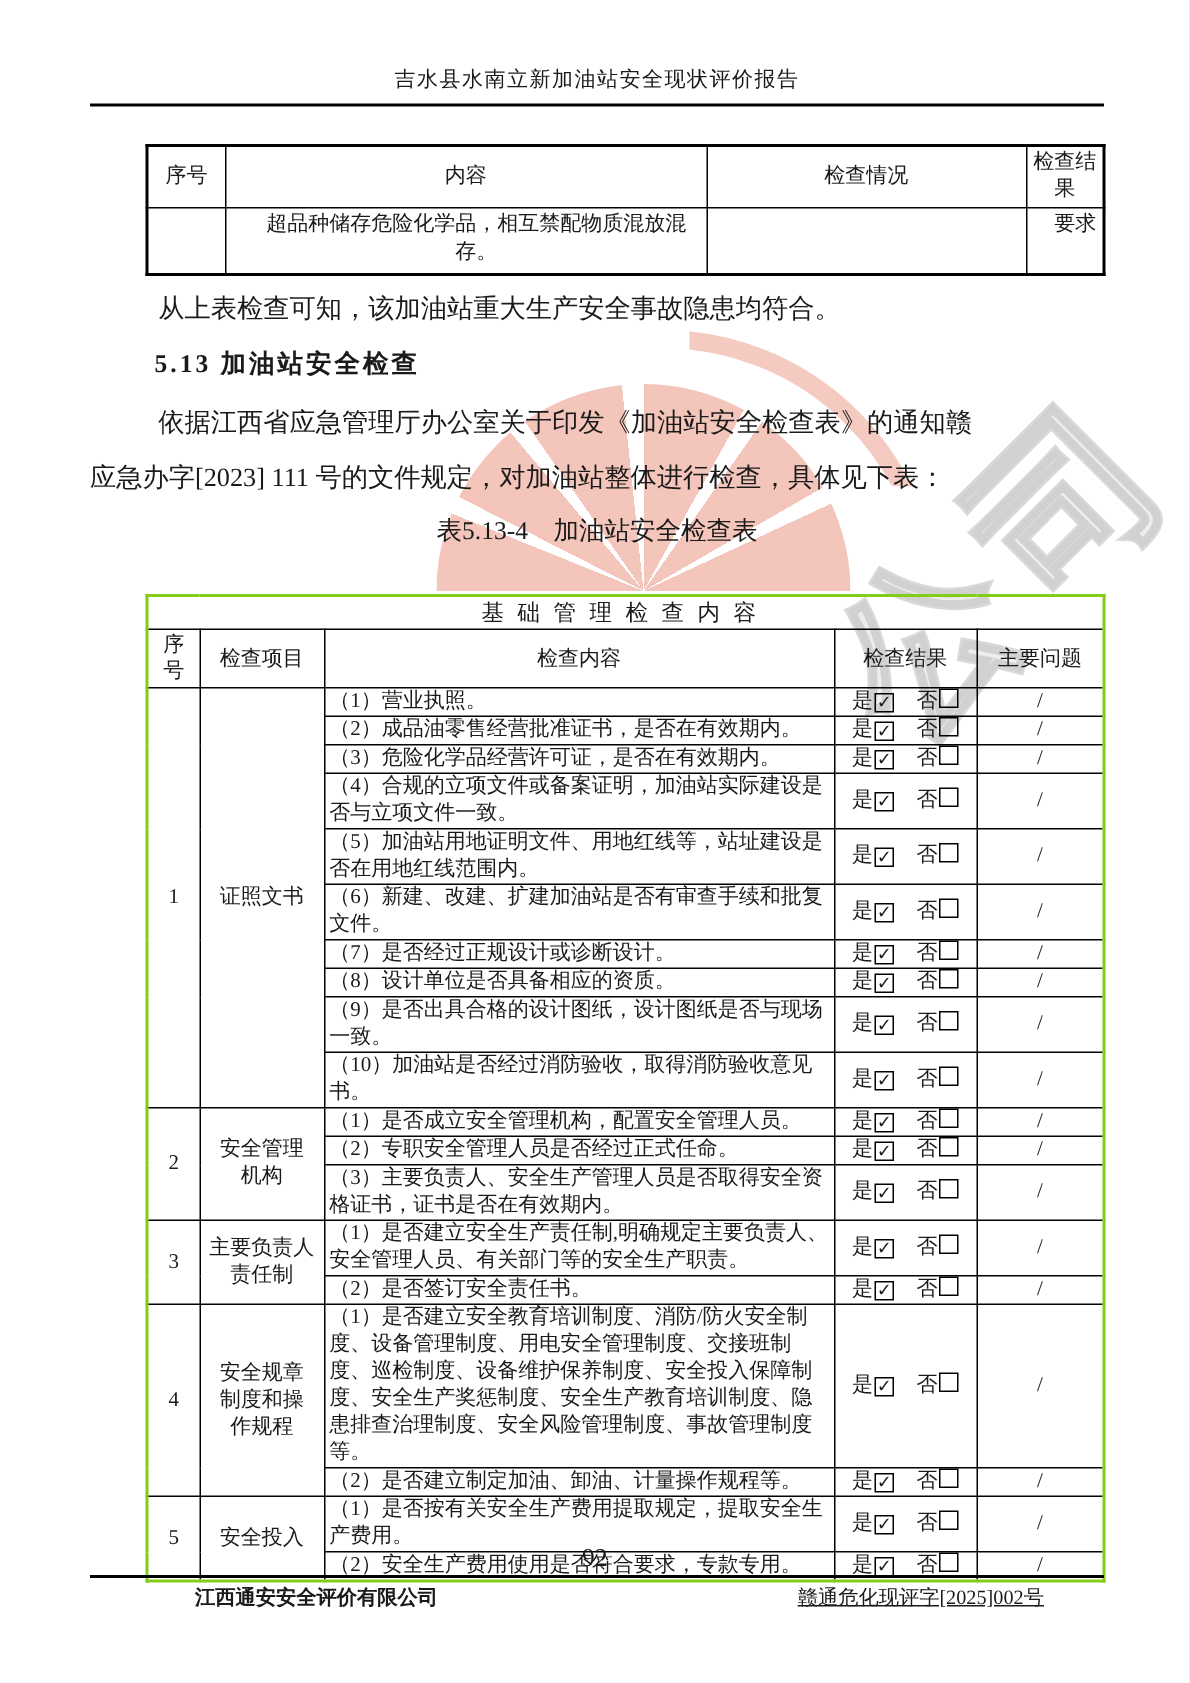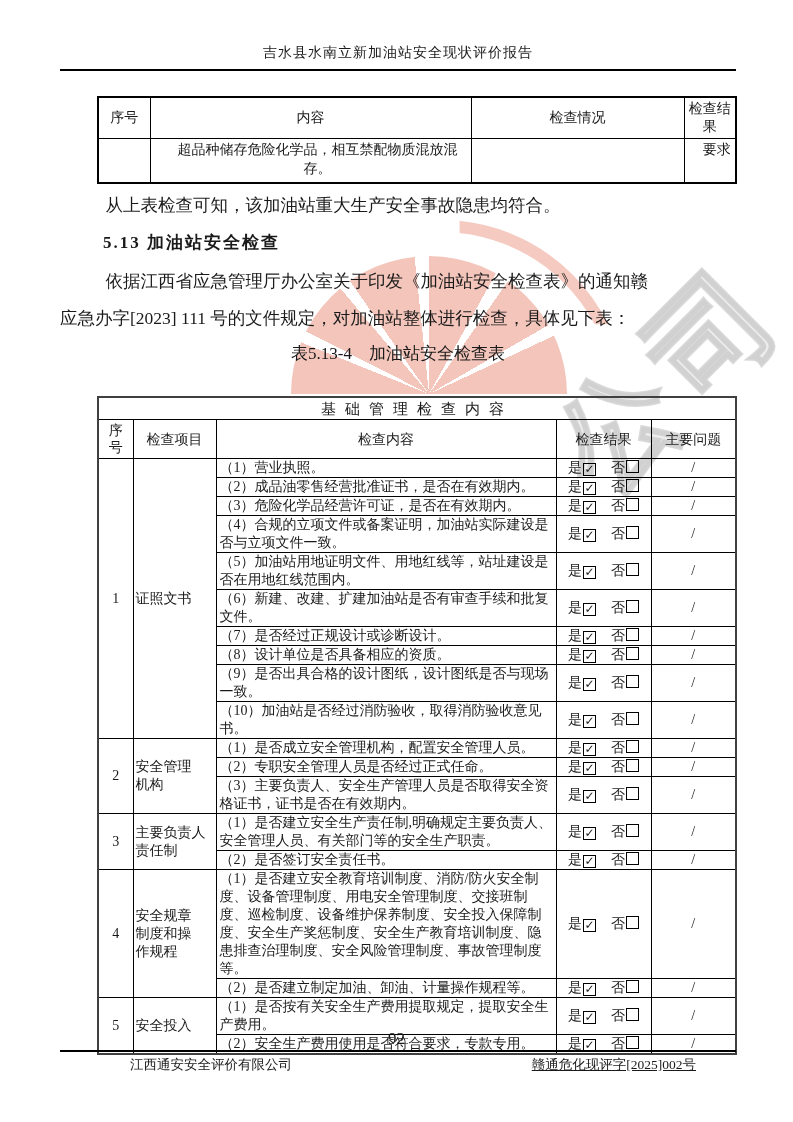--- a/index.html
+++ b/index.html
@@ -41,43 +41,43 @@
 
   
   .p1{font-size:17.5px;margin:9px 0 0;text-indent:2.6em;line-height:25px;}
   .h2{font-size:17px;font-weight:700;margin:13px 0 0 43px;letter-spacing:2px;}
   .p2{font-size:17.5px;margin:9px 0 0;line-height:37px;}
   .p2 .l1{display:block;text-indent:2.6em;}
   .p2 .l2{display:block;}
   .caption{text-align:center;font-size:17px;margin-top:5px;}
 
   
-  .t2{margin:31px 0 0 37px;width:638px;font-size:14px;border:2px solid #404040;
+  .t2{margin:31px 0 0 37px;width:638px;font-size:14px;border:2px solid #84cc16;
       line-height:18px;table-layout:fixed;}
   .t2 td{border:1px solid #000;padding:0 2px;vertical-align:middle;}
   .t2 .ttl{text-align:center;letter-spacing:9px;height:21px;font-size:15px;padding:0;}
   .t2 .hd{text-align:center;height:38px;line-height:17px;}
   .t2 .hd-seq{padding:0 8px;word-break:break-all;}
   .t2 .seqc{text-align:center;}
-  .t2 .itemc{white-space:pre-line;}
+  .t2 .itemc{text-align:center;white-space:pre-line;}
   .t2 .cont{padding:0 3px;height:18px;}
   .t2 .cont.c{}
   .t2 .prob{text-align:center;}
   .res{display:flex;justify-content:center;align-items:center;gap:15px;}
   .res span.lab{white-space:nowrap;}
   .cb{display:inline-block;width:11px;height:11px;border:1px solid #000;line-height:11px;
       font-size:12px;text-align:center;vertical-align:-1px;margin-left:1px;
       font-family:"DejaVu Sans",sans-serif;font-weight:700;}
 
   
   .pagenum{position:absolute;left:0;top:1029px;width:793px;text-align:center;font-size:17px;z-index:1;}
   .footer-rule{position:absolute;left:60px;top:1050px;width:676px;border-top:2px solid #000;z-index:1;}
   .footer-row{position:absolute;left:60px;top:1056px;width:676px;display:flex;
               justify-content:space-between;font-size:13.5px;z-index:1;}
-  .footer-row .co{margin-left:70px;}
+  .footer-row .co{margin-left:70px;font-weight:bold;}
   .footer-row .doc{margin-right:40px;text-decoration:underline;}
 </style>
 </head>
 <body>
 
 <div class="page">
 
   <div class="watermark">
     <div class="wm-fan"></div>
     <div class="wm-ring"></div>

